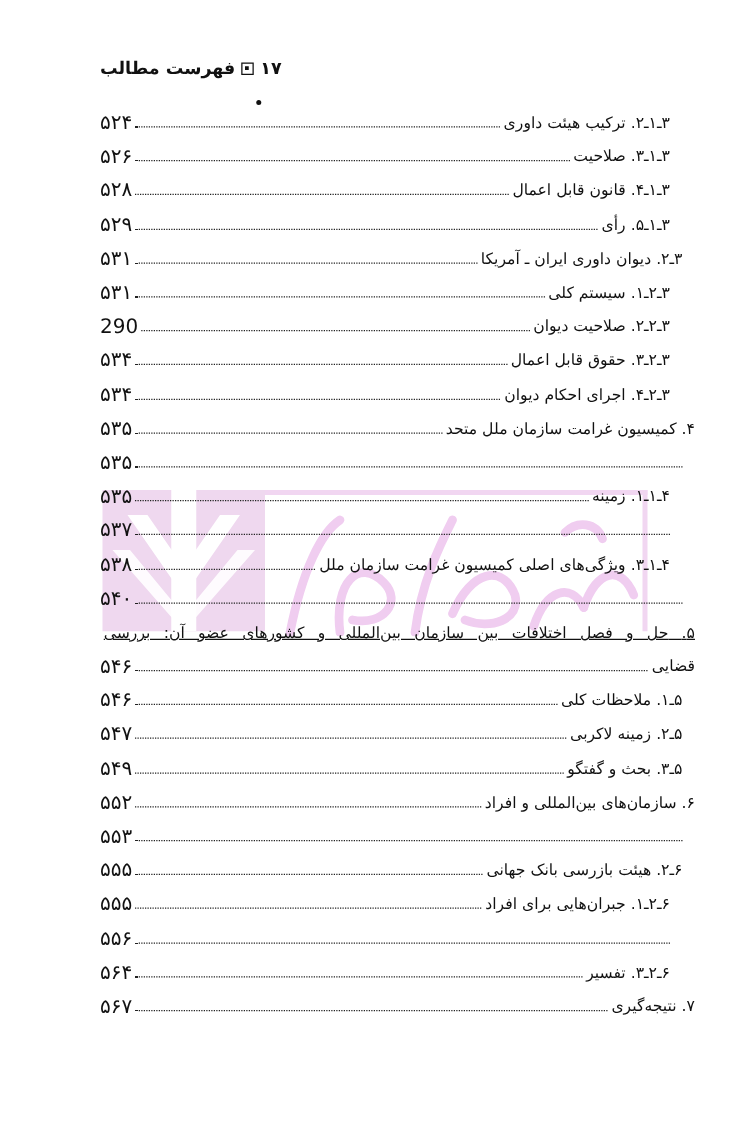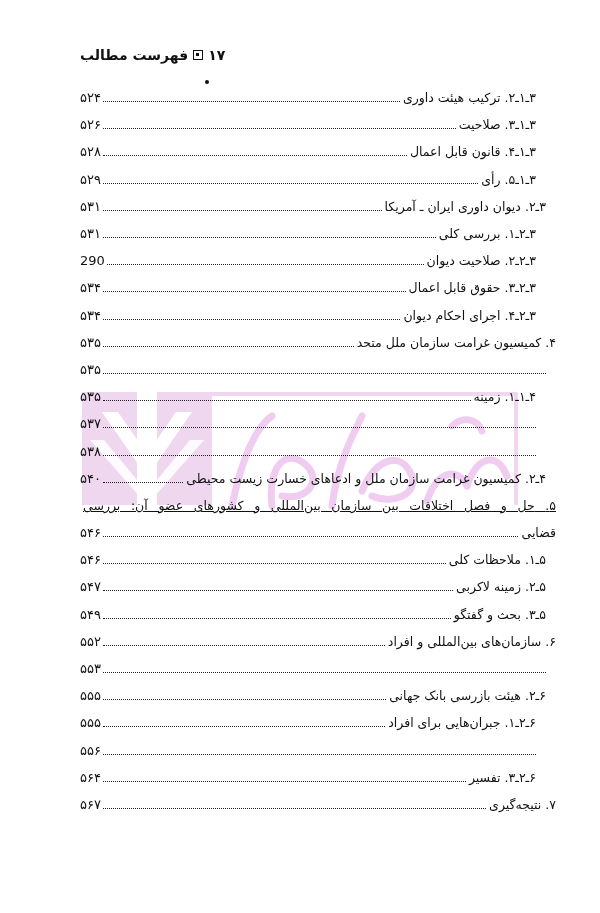--- a/index.html
+++ b/index.html
@@ -17,21 +17,21 @@
   .wm-left { position: absolute; left: 0; top: 0; width: 130px; height: 113px; background: #efd8ef; overflow: hidden; }
   .wm-left svg { position: absolute; left: 0; top: 0; }
   .wm-right { position: absolute; left: 130px; top: 0; width: 306px; height: 113px;
               border-top: 4px solid #f1d6f1; border-right: 4px solid #f1d6f1; box-sizing: border-box; }
   .wm-right svg { position: absolute; left: 0; top: 0; }
 
   .toc { position: absolute; left: 80px; top: 84px; width: 476px; direction: rtl; }
   .row { position: relative; height: 27.2px; display: flex; align-items: center; font-size: 12.5px; }
   .row .title { white-space: nowrap; background: transparent; padding-left: 3px; position: relative; z-index: 2; }
   .row .leader { flex: 1; border-bottom: 1.6px dotted #222; height: 0; margin-top: 8px; margin-left: 2px; position: relative; z-index: 2; }
-  .row .page { direction: ltr; white-space: nowrap; font-size: 13px; position: relative; z-index: 2; }
+  .row .page { direction: ltr; white-space: nowrap; font-size: 16px; position: relative; z-index: 2; }
   .row.l1 { padding-right: 0px; }
   .row.l2 { padding-right: 10px; }
   .row.l3 { padding-right: 20px; }
   .row.wrap1 .title { flex: 1; text-align: justify; text-align-last: justify; word-spacing: 2px; text-decoration: underline; }
 </style>
 </head>
 <body>
 
 <div class="header">
   <span>۱۷</span>
@@ -83,21 +83,21 @@
       <span class="title"><span>۳ـ۱ـ۵.</span> <span>رأی</span></span>
       <span class="leader"></span>
       <span class="page">۵۲۹</span>
     </div>
   <div class="row l2">
       <span class="title"><span>۳ـ۲.</span> <span>دیوان داوری ایران ـ آمریکا</span></span>
       <span class="leader"></span>
       <span class="page">۵۳۱</span>
     </div>
   <div class="row l3">
-      <span class="title"><span>۳ـ۲ـ۱.</span> <span>بررسی کلی</span></span>
+      <span class="title"><span>۳ـ۲ـ۱.</span> <span>سیستم کلی</span></span>
       <span class="leader"></span>
       <span class="page">۵۳۱</span>
     </div>
   <div class="row l3">
       <span class="title"><span>۳ـ۲ـ۲.</span> <span>صلاحیت دیوان</span></span>
       <span class="leader"></span>
       <span class="page">290</span>
     </div>
   <div class="row l3">
       <span class="title"><span>۳ـ۲ـ۳.</span> <span>حقوق قابل اعمال</span></span>
@@ -121,25 +121,25 @@
   <div class="row l3">
       <span class="title"><span>۴ـ۱ـ۱.</span> <span>زمینه</span></span>
       <span class="leader"></span>
       <span class="page">۵۳۵</span>
     </div>
   <div class="row l3">
       <span class="leader"></span>
       <span class="page">۵۳۷</span>
     </div>
   <div class="row l3">
+      <span class="title"><span>۴ـ۱ـ۳.</span> <span>ویژگی‌های اصلی کمیسیون غرامت سازمان ملل</span></span>
       <span class="leader"></span>
       <span class="page">۵۳۸</span>
     </div>
   <div class="row l2">
-      <span class="title"><span>۴ـ۲.</span> <span>کمیسیون غرامت سازمان ملل و ادعاهای خسارت زیست محیطی</span></span>
       <span class="leader"></span>
       <span class="page">۵۴۰</span>
     </div>
   <div class="row l1 nolead wrap1">
       <span class="title"><span>۵.</span> <span>حل و فصل اختلافات بین سازمان بین‌المللی و کشورهای عضو آن: بررسی</span></span>
     </div>
   <div class="row l1">
       <span class="title"><span>قضایی</span></span>
       <span class="leader"></span>
       <span class="page">۵۴۶</span>

